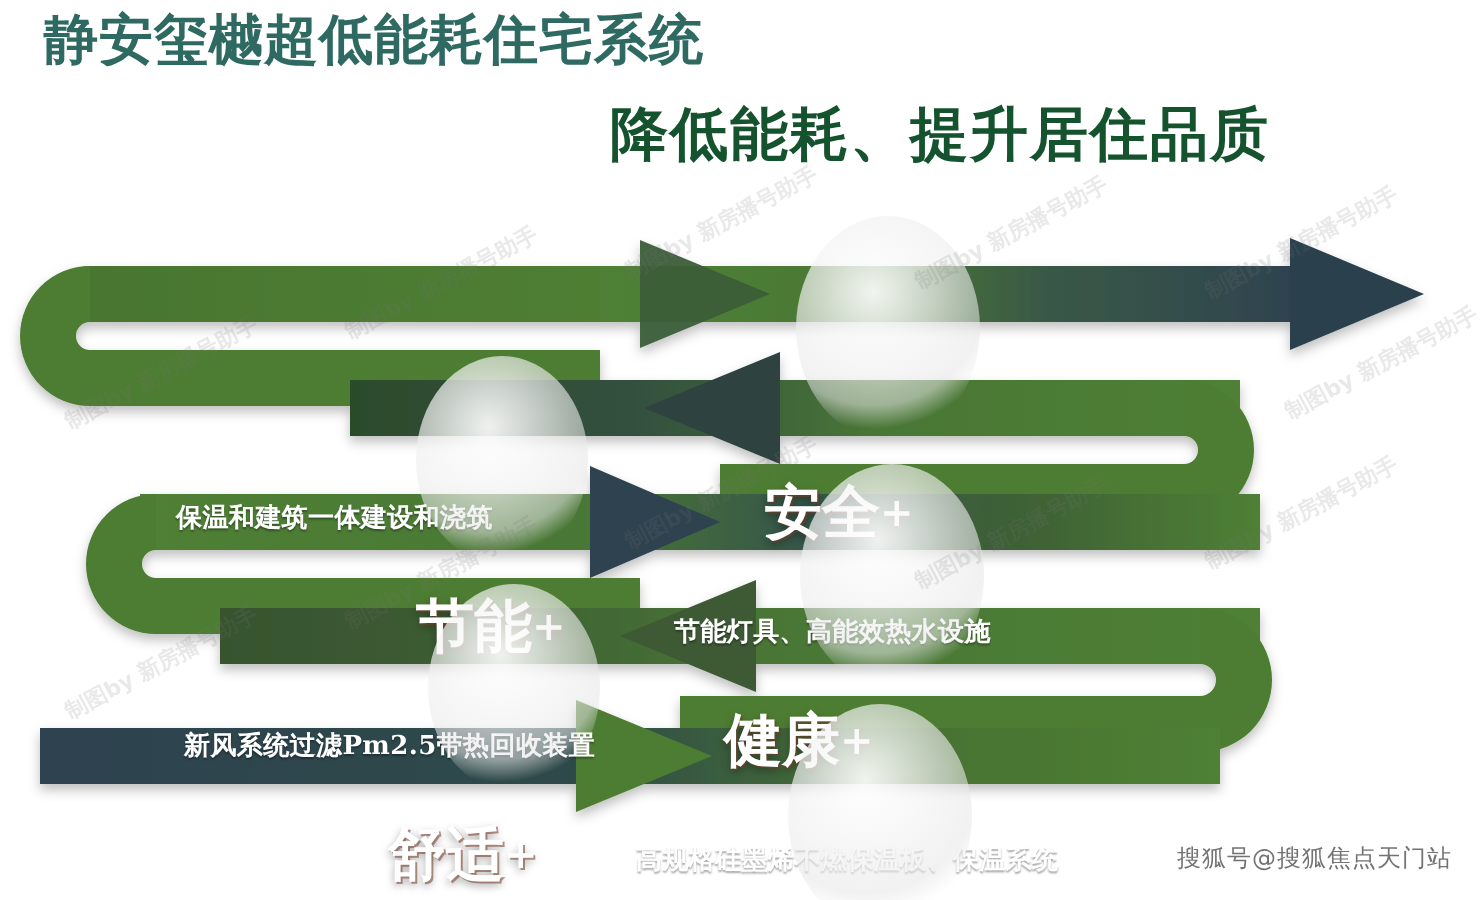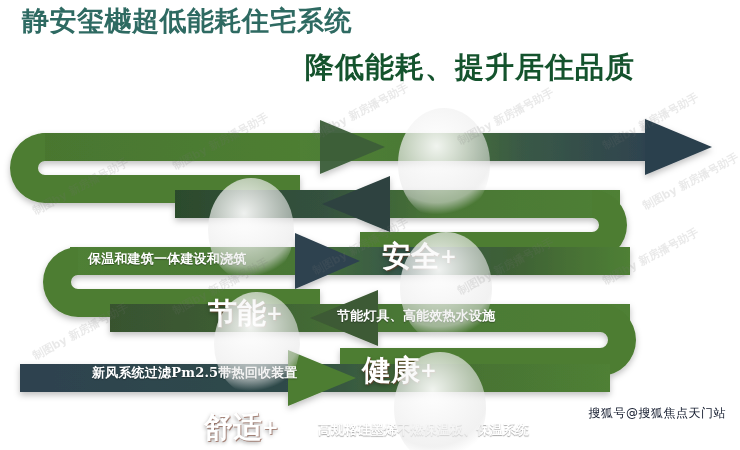--- a/index.html
+++ b/index.html
@@ -56,22 +56,22 @@
     transform:rotate(-28deg);transform-origin:left top;
     font-family:"DejaVu Sans","Liberation Sans",sans-serif;
     pointer-events:none;
   }
   .blob{
     position:absolute;border-radius:50%;
     background:radial-gradient(circle at 42% 34%,rgba(255,255,255,.92),rgba(230,230,230,.55) 62%,rgba(215,215,215,0) 75%);
     pointer-events:none;
   }
   .footer{
-    position:absolute;right:14px;bottom:28px;
-    font-size:12px;color:#0f172a;white-space:nowrap;
+    position:absolute;right:14px;bottom:12px;
+    font-size:12px;color:#737373;white-space:nowrap;
     font-family:"DejaVu Sans","Liberation Sans",sans-serif;
     letter-spacing:.5px;
     margin-top:17px;
   }
 </style>
 </head>
 <body>
 
 <div id="stage">
 
@@ -167,21 +167,21 @@
     <div class="kw" style="left:208px;top:182px;">
       <span>节能</span><span class="plus">+</span>
     </div>
 
     <div class="desc" style="left:92px;top:252px;">新风系统过滤Pm2.5带热回收装置</div>
     <div class="kw" style="left:362px;top:239px;">
       <span>健康</span><span class="plus">+</span>
     </div>
 
     <div class="desc" style="left:318px;top:309px;">高规格硅墨烯不燃保温板、保温系统</div>
-    <div class="kw" style="left:204px;top:296px;">
+    <div class="kw" style="left:194px;top:296px;">
       <span>舒适</span><span class="plus">+</span>
     </div>
 
   </div>
 
   <div class="blob" style="left:398px;top:108px;width:92px;height:112px;"></div>
   <div class="blob" style="left:208px;top:178px;width:86px;height:104px;"></div>
   <div class="blob" style="left:400px;top:232px;width:92px;height:112px;"></div>
   <div class="blob" style="left:214px;top:292px;width:86px;height:104px;"></div>
   <div class="blob" style="left:394px;top:352px;width:92px;height:112px;"></div>

